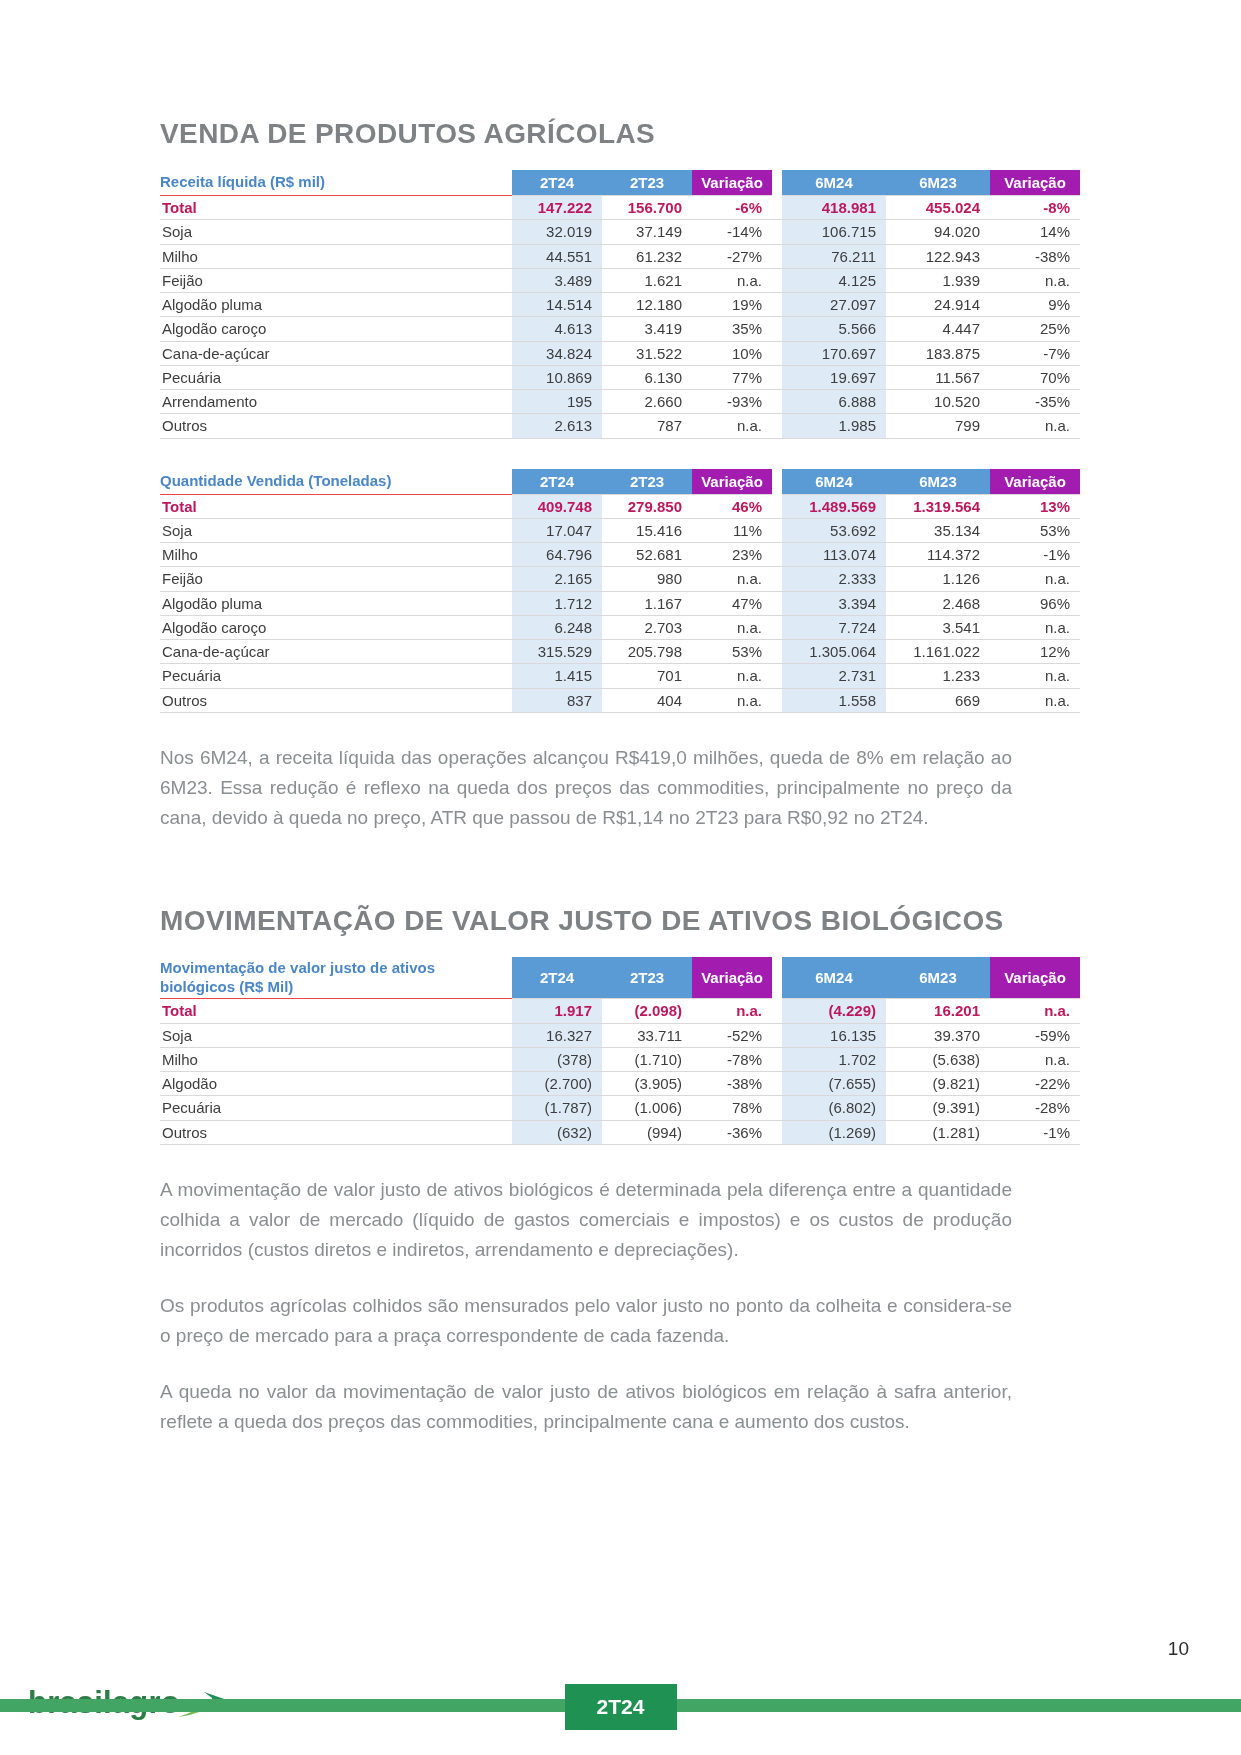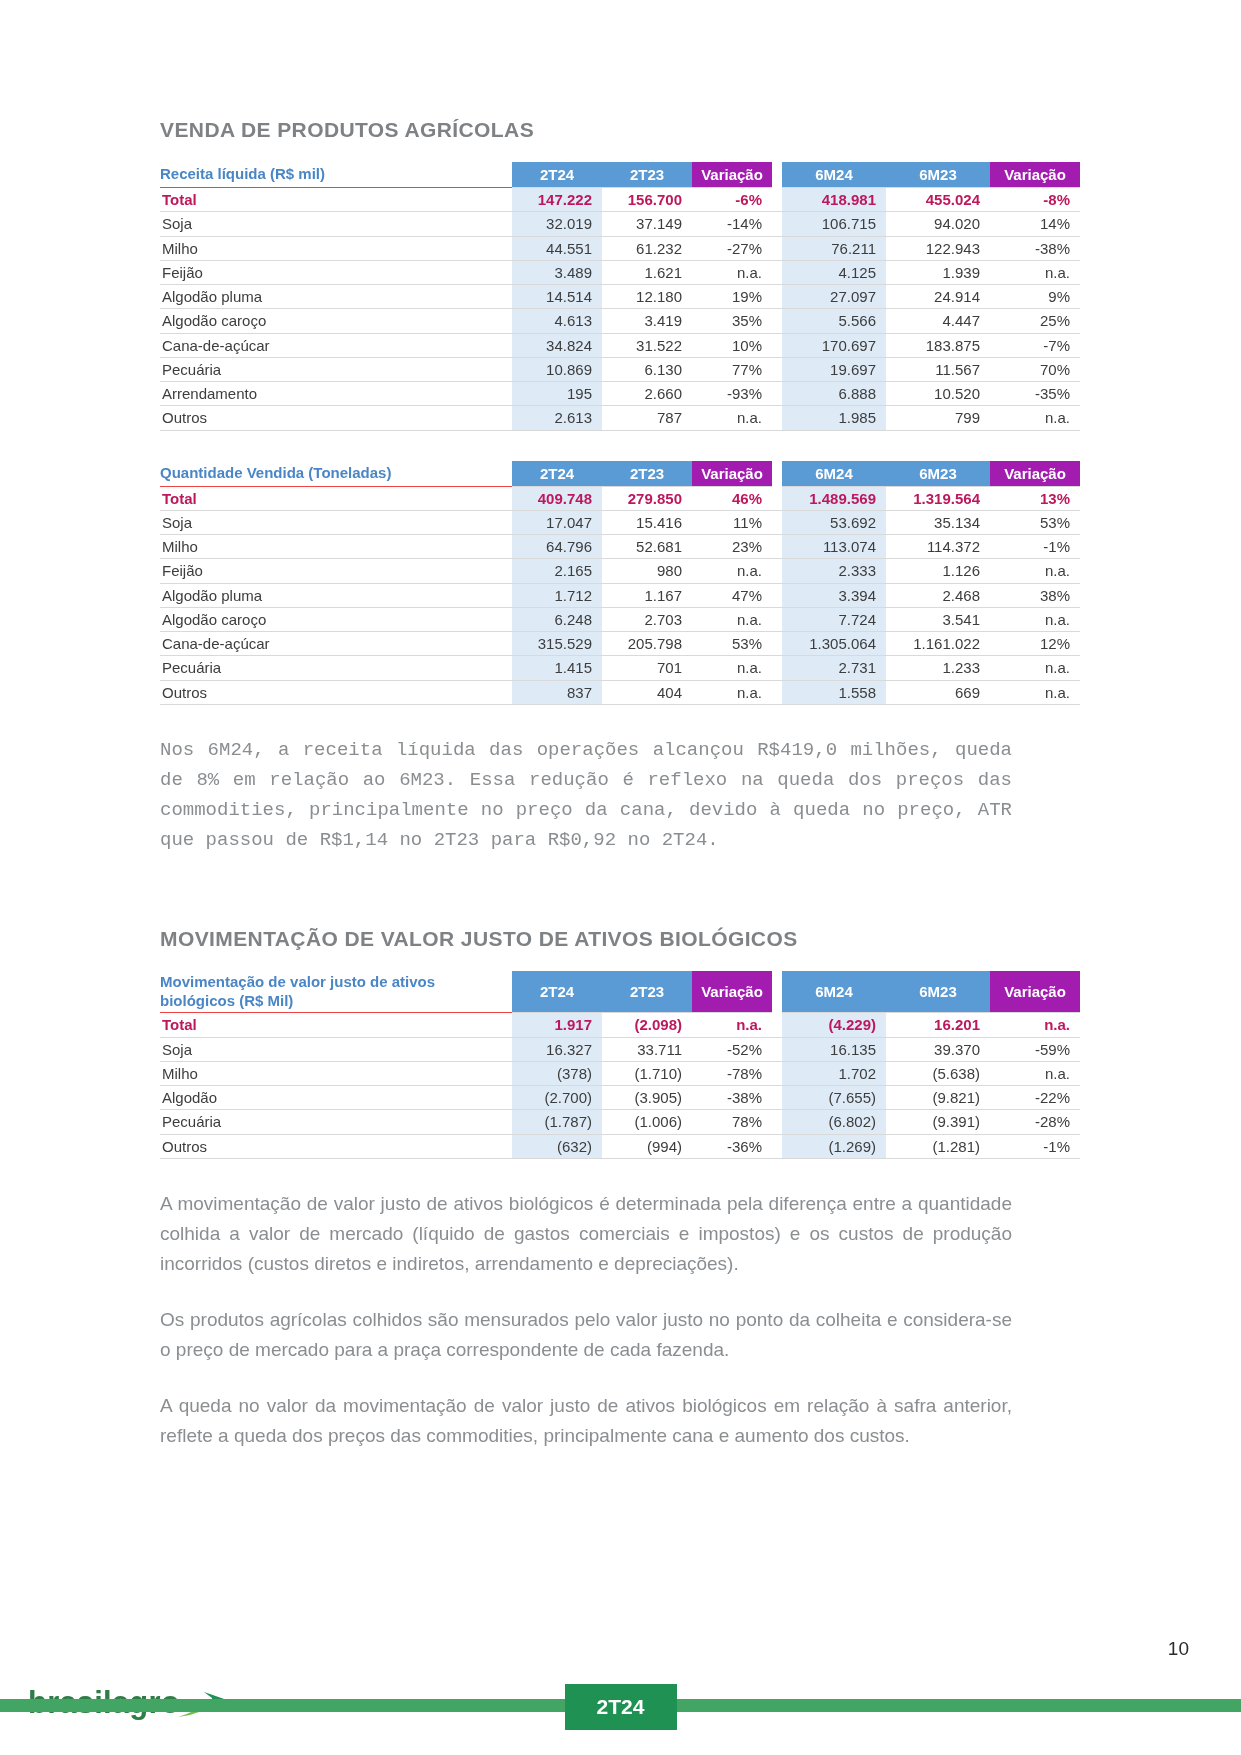--- a/index.html
+++ b/index.html
@@ -12,21 +12,21 @@
     overflow: hidden;
   }
   .content {
     position: absolute;
     left: 160px;
     top: 118px;
     width: 922px;
   }
   .section-title {
     color: #7e8285;
-    font-size: 21px;
+    font-size: 28px;
     font-weight: bold;
     letter-spacing: 0.4px;
     margin: 0 0 20px 0;
   }
   .section-title.second { margin-top: 72px; }
 
   table.report {
     border-collapse: collapse;
     table-layout: fixed;
     width: 920px;
@@ -81,21 +81,21 @@
   tr.total-row td { font-weight: bold; color: #be185d; }
 
   .body-text {
     width: 852px;
     color: #8a8e91;
     font-size: 19px;
     line-height: 1.58;
     text-align: justify;
     margin: 0 0 26px 0;
   }
-  .body-text.first { margin-top: 6px; margin-bottom: 30px; font-family: Liberation Mono, monospace; }
+  .body-text.first { margin-top: 6px; margin-bottom: 30px; }
 
   .page-number {
     position: absolute;
     right: 52px;
     top: 1638px;
     color: #2b2b2b;
     font-size: 19px;
   }
 
   .logo {
@@ -336,21 +336,21 @@
           <td class="num">n.a.</td>
         </tr>
         <tr>
           <td class="rowlabel">Algodão pluma</td>
           <td class="num">1.712</td>
           <td class="num">1.167</td>
           <td class="num">47%</td>
           <td class="gapcell"></td>
           <td class="num">3.394</td>
           <td class="num">2.468</td>
-          <td class="num">38%</td>
+          <td class="num">96%</td>
         </tr>
         <tr>
           <td class="rowlabel">Algodão caroço</td>
           <td class="num">6.248</td>
           <td class="num">2.703</td>
           <td class="num">n.a.</td>
           <td class="gapcell"></td>
           <td class="num">7.724</td>
           <td class="num">3.541</td>
           <td class="num">n.a.</td>

